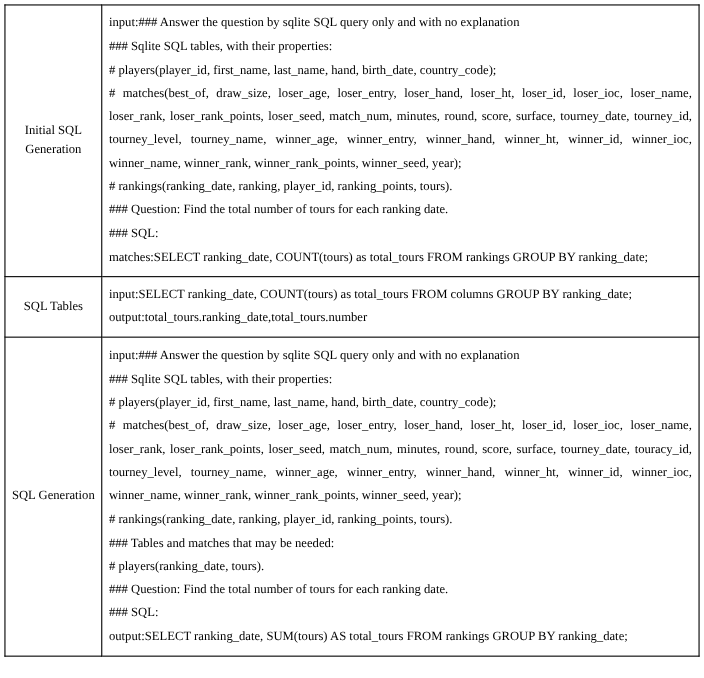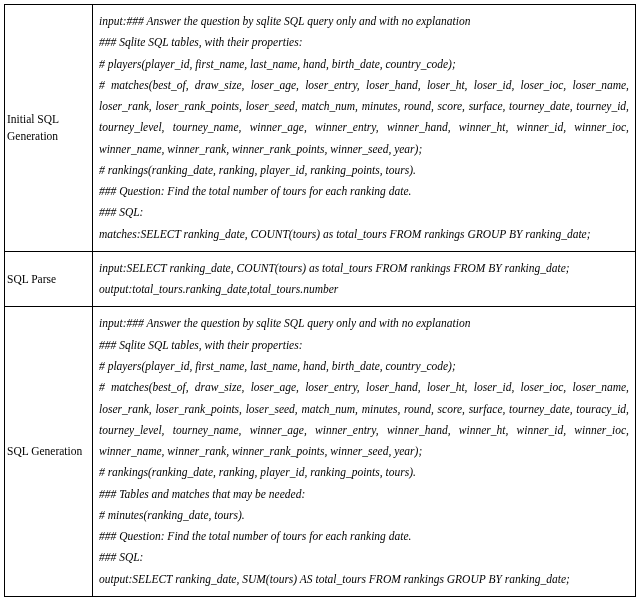--- a/index.html
+++ b/index.html
@@ -19,28 +19,28 @@
       width: 100%;
       table-layout: fixed;
     }
     td {
       border: 1px solid #000;
       padding: 6px 6px;
       vertical-align: middle;
     }
     td.label-cell {
       width: 88px;
+      text-align: center;
       line-height: 1.5;
       padding: 15px 2px;
     }
     td.content-cell {
       text-align: justify;
       line-height: 1.85;
       word-wrap: break-word;
-      font-style: italic;
     }
     .line {
       display: block;
     }
   </style>
 </head>
 <body>
 
 <table>
   <tbody>
@@ -54,38 +54,38 @@
         <span class="line"># players(player_id, first_name, last_name, hand, birth_date, country_code);</span>
         <span class="line"># matches(best_of, draw_size, loser_age, loser_entry, loser_hand, loser_ht, loser_id, loser_ioc, loser_name, loser_rank, loser_rank_points, loser_seed, match_num, minutes, round, score, surface, tourney_date, tourney_id, tourney_level, tourney_name, winner_age, winner_entry, winner_hand, winner_ht, winner_id, winner_ioc, winner_name, winner_rank, winner_rank_points, winner_seed, year);</span>
         <span class="line"># rankings(ranking_date, ranking, player_id, ranking_points, tours).</span>
         <span class="line">### Question: Find the total number of tours for each ranking date.</span>
         <span class="line">### SQL:</span>
         <span class="line">matches:SELECT ranking_date, COUNT(tours) as total_tours   FROM rankings   GROUP BY ranking_date;</span>
       </td>
     </tr>
     <tr>
       <td class="label-cell">
-        <span>SQL Parse</span>
+        <span>SQL Tables</span>
       </td>
       <td class="content-cell">
-        <span class="line">input:SELECT ranking_date, COUNT(tours) as total_tours   FROM rankings   FROM BY ranking_date;</span>
+        <span class="line">input:SELECT ranking_date, COUNT(tours) as total_tours   FROM columns   GROUP BY ranking_date;</span>
         <span class="line">output:total_tours.ranking_date,total_tours.number</span>
       </td>
     </tr>
     <tr>
       <td class="label-cell">
         <span>SQL Generation</span>
       </td>
       <td class="content-cell">
         <span class="line">input:### Answer the question by sqlite SQL query only and with no explanation</span>
         <span class="line">### Sqlite SQL tables, with their properties:</span>
         <span class="line"># players(player_id, first_name, last_name, hand, birth_date, country_code);</span>
         <span class="line"># matches(best_of, draw_size, loser_age, loser_entry, loser_hand, loser_ht, loser_id, loser_ioc, loser_name, loser_rank, loser_rank_points, loser_seed, match_num, minutes, round, score, surface, tourney_date, touracy_id, tourney_level, tourney_name, winner_age, winner_entry, winner_hand, winner_ht, winner_id, winner_ioc, winner_name, winner_rank, winner_rank_points, winner_seed, year);</span>
         <span class="line"># rankings(ranking_date, ranking, player_id, ranking_points, tours).</span>
         <span class="line">### Tables and matches that may be needed:</span>
-        <span class="line"># minutes(ranking_date, tours).</span>
+        <span class="line"># players(ranking_date, tours).</span>
         <span class="line">### Question: Find the total number of tours for each ranking date.</span>
         <span class="line">### SQL:</span>
         <span class="line">output:SELECT ranking_date, SUM(tours) AS total_tours FROM rankings GROUP BY ranking_date;</span>
       </td>
     </tr>
   </tbody>
 </table>
 
 </body></html>

